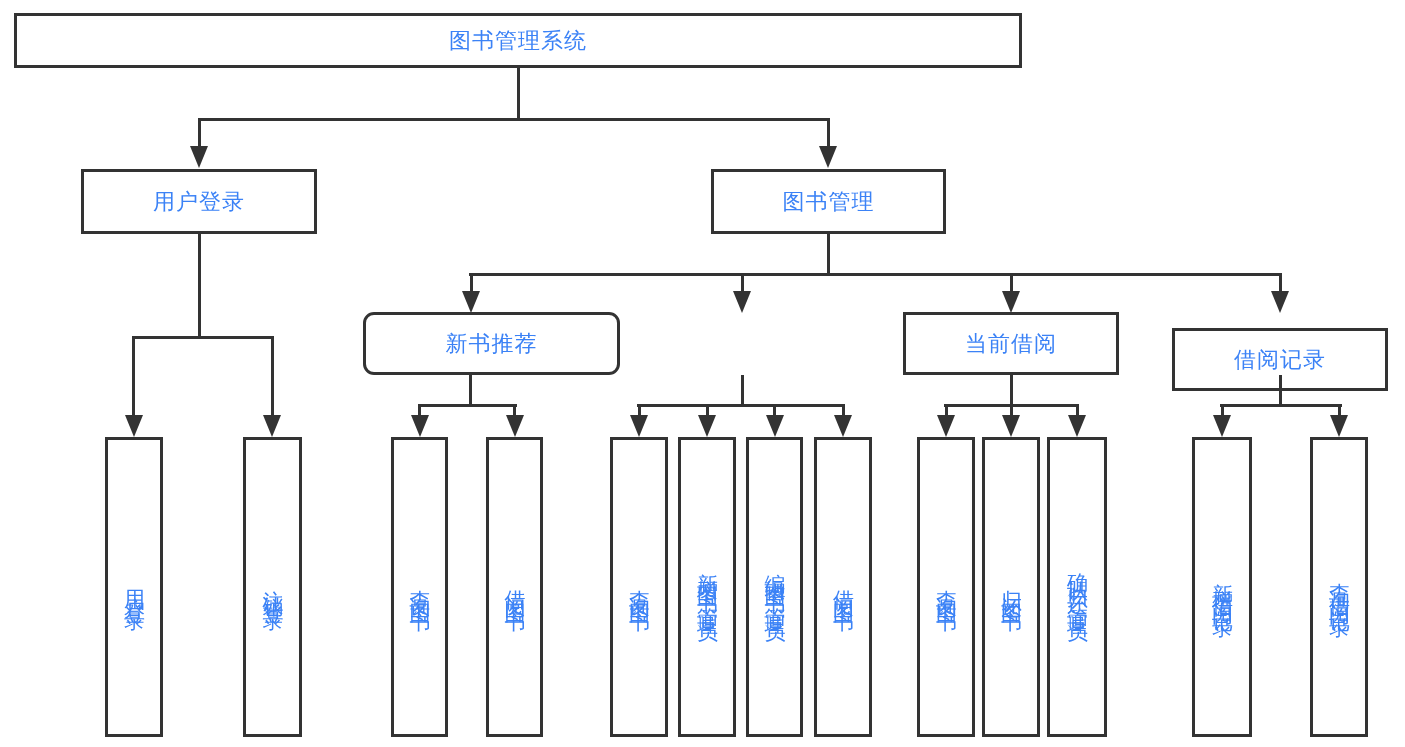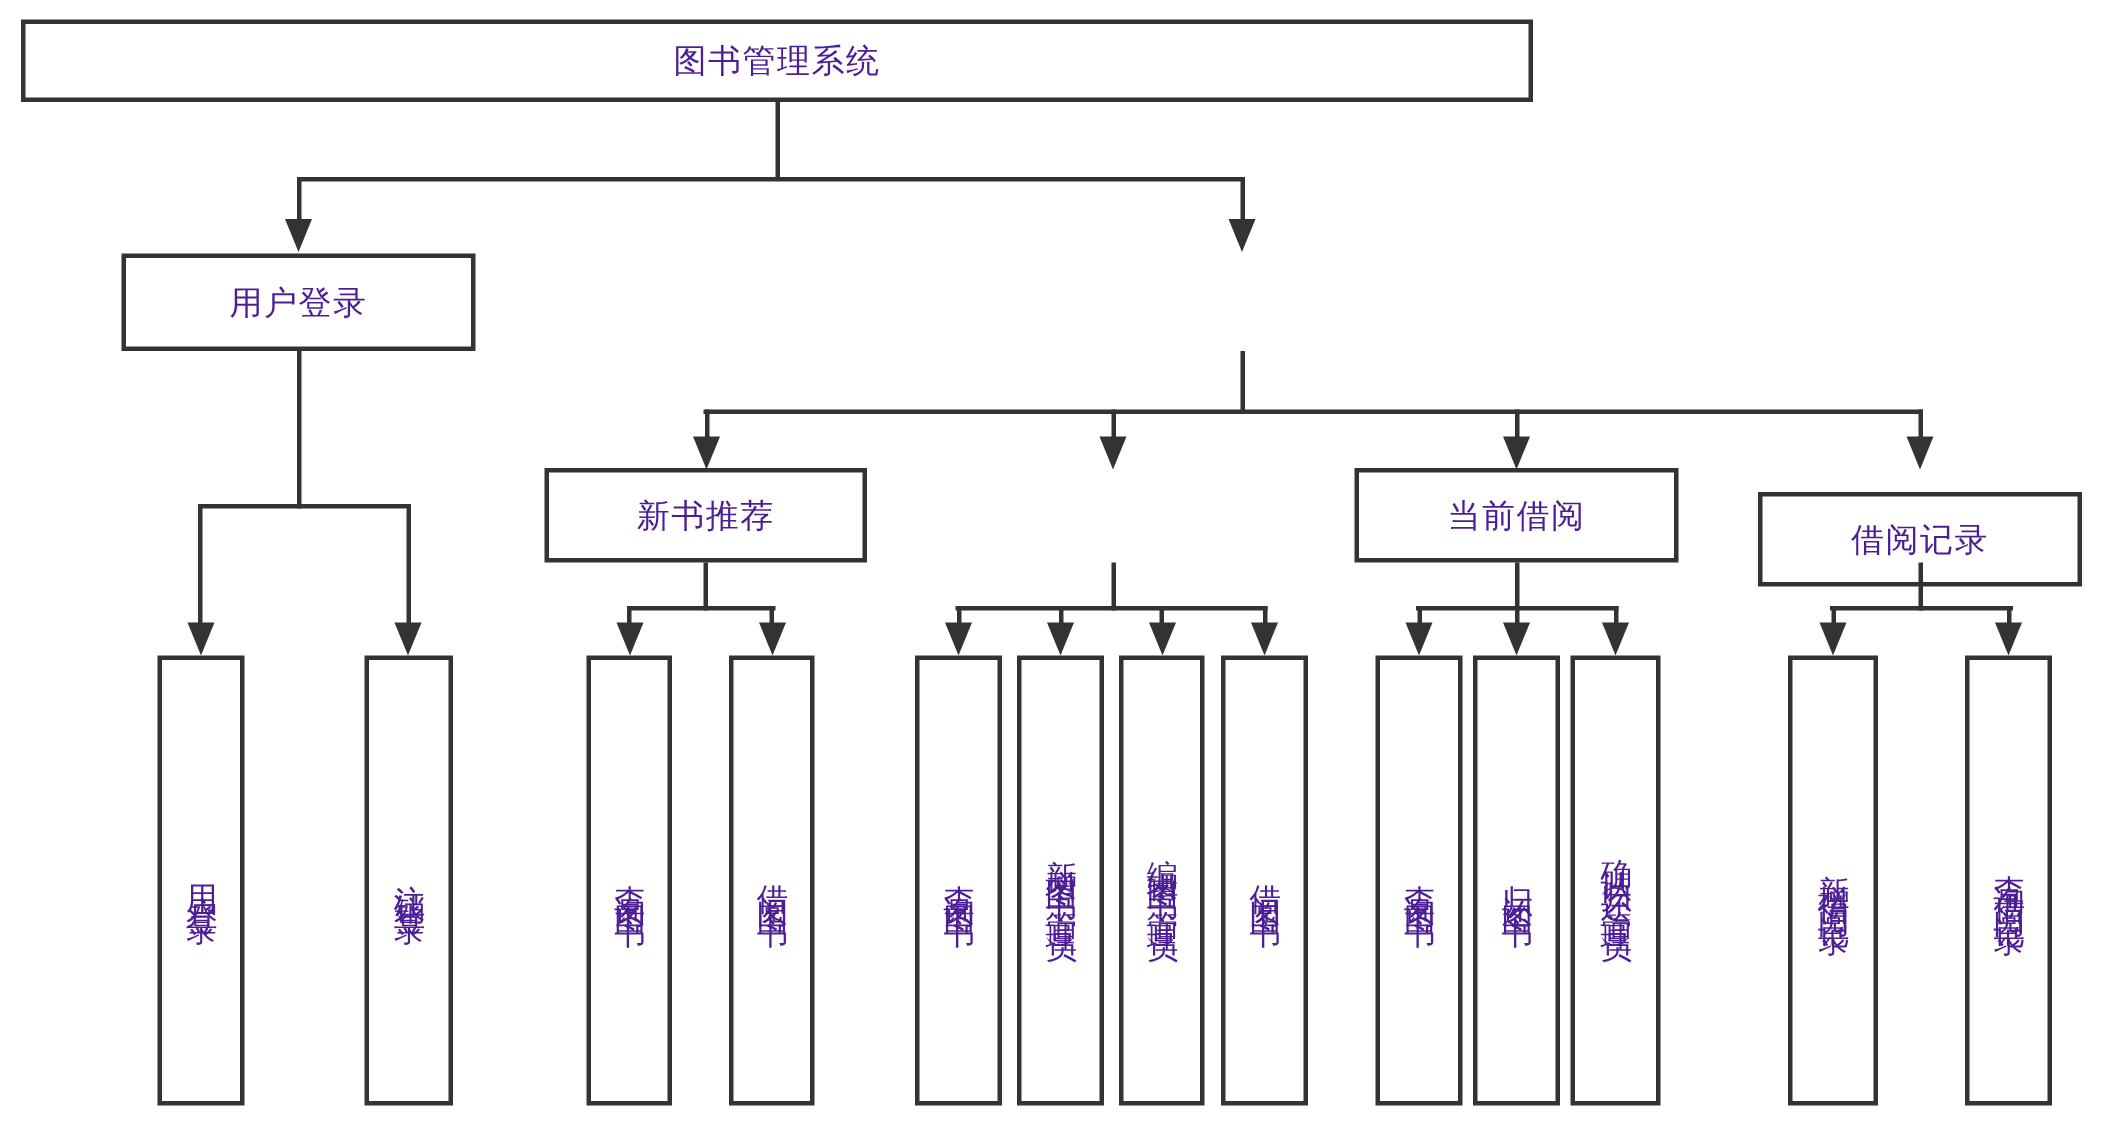--- a/index.html
+++ b/index.html
@@ -14,21 +14,21 @@
     overflow: hidden;
   }
   .box {
     position: absolute;
     border: 3px solid #333333;
     background: #ffffff;
     display: flex;
     align-items: center;
     justify-content: center;
     font-size: 22px;
-    color: #4c1d95;
+    color: #3b82f6;
     letter-spacing: 1px;
   }
   .vbox {
     font-size: 21px;
     writing-mode: vertical-rl;
     text-orientation: mixed;
     letter-spacing: 7px;
     line-height: 1;
   }
   .hl { position: absolute; height: 3px; background: #333333; }
@@ -58,40 +58,41 @@
   <div class="box" style="left:14px; top:13px; width:1008px; height:55px;">图书管理系统</div>
 
   <div class="vl" style="left:517px; top:68px; height:52px;"></div>
   <div class="hl" style="left:198px; top:118px; width:632px;"></div>
   <div class="vl" style="left:198px; top:118px; height:30px;"></div>
   <div class="arr" style="left:190px; top:146px;"></div>
   <div class="vl" style="left:827px; top:118px; height:30px;"></div>
   <div class="arr" style="left:819px; top:146px;"></div>
 
   <div class="box" style="left:81px; top:169px; width:236px; height:65px;">用户登录</div>
+  <div class="box" style="left:711px; top:169px; width:235px; height:65px;">图书管理</div>
 
   <div class="vl" style="left:198px; top:234px; height:105px;"></div>
   <div class="hl" style="left:132px; top:336px; width:142px;"></div>
   <div class="vl" style="left:132px; top:336px; height:81px;"></div>
   <div class="arr" style="left:125px; top:415px;"></div>
   <div class="vl" style="left:271px; top:336px; height:81px;"></div>
   <div class="arr" style="left:263px; top:415px;"></div>
 
   <div class="vl" style="left:827px; top:234px; height:42px;"></div>
   <div class="hl" style="left:469px; top:273px; width:813px;"></div>
   <div class="vl" style="left:470px; top:273px; height:20px;"></div>
   <div class="arr" style="left:462px; top:291px;"></div>
   <div class="vl" style="left:741px; top:273px; height:20px;"></div>
   <div class="arr" style="left:733px; top:291px;"></div>
   <div class="vl" style="left:1010px; top:273px; height:20px;"></div>
   <div class="arr" style="left:1002px; top:291px;"></div>
   <div class="vl" style="left:1279px; top:273px; height:20px;"></div>
   <div class="arr" style="left:1271px; top:291px;"></div>
 
-  <div class="box" style="left:363px; top:312px; width:215px; height:63px;">新书推荐</div>
+  <div class="box" style="left:363px; top:312px; width:257px; height:63px;border-radius:11px;">新书推荐</div>
   <div class="box" style="left:903px; top:312px; width:216px; height:63px;">当前借阅</div>
   <div class="box" style="left:1172px; top:328px; width:216px; height:63px;">借阅记录</div>
 
   <div class="vl" style="left:469px; top:375px; height:32px;"></div>
   <div class="hl" style="left:418px; top:404px; width:99px;"></div>
   <div class="vl" style="left:418px; top:404px; height:14px;"></div>
   <div class="arr" style="left:411px; top:415px;"></div>
   <div class="vl" style="left:513px; top:404px; height:14px;"></div>
   <div class="arr" style="left:506px; top:415px;"></div>
 

